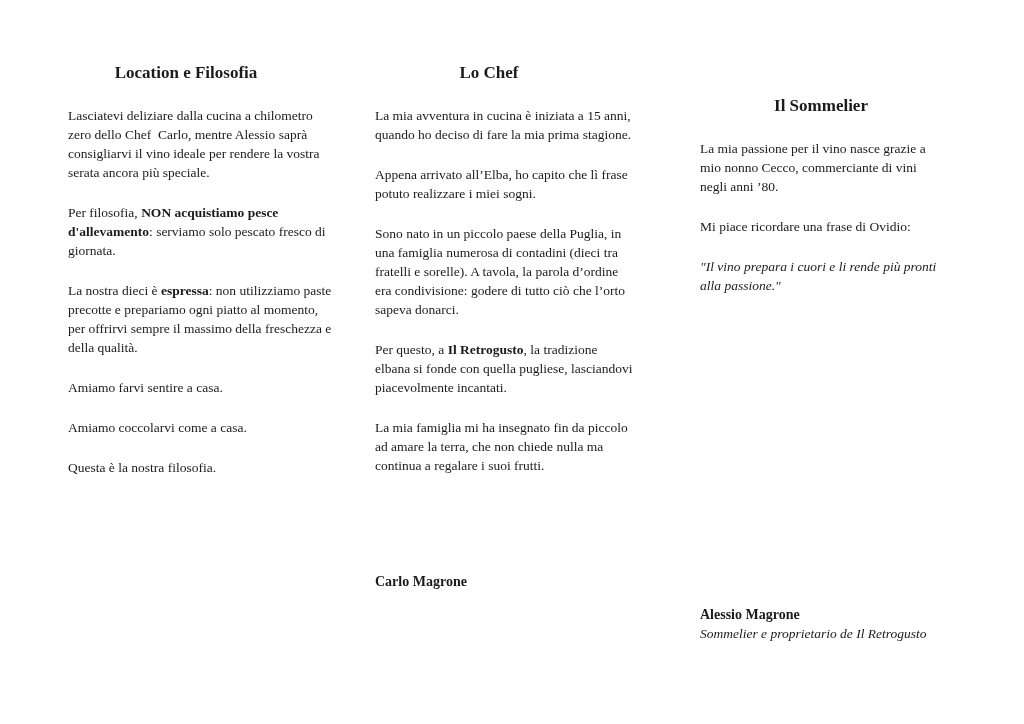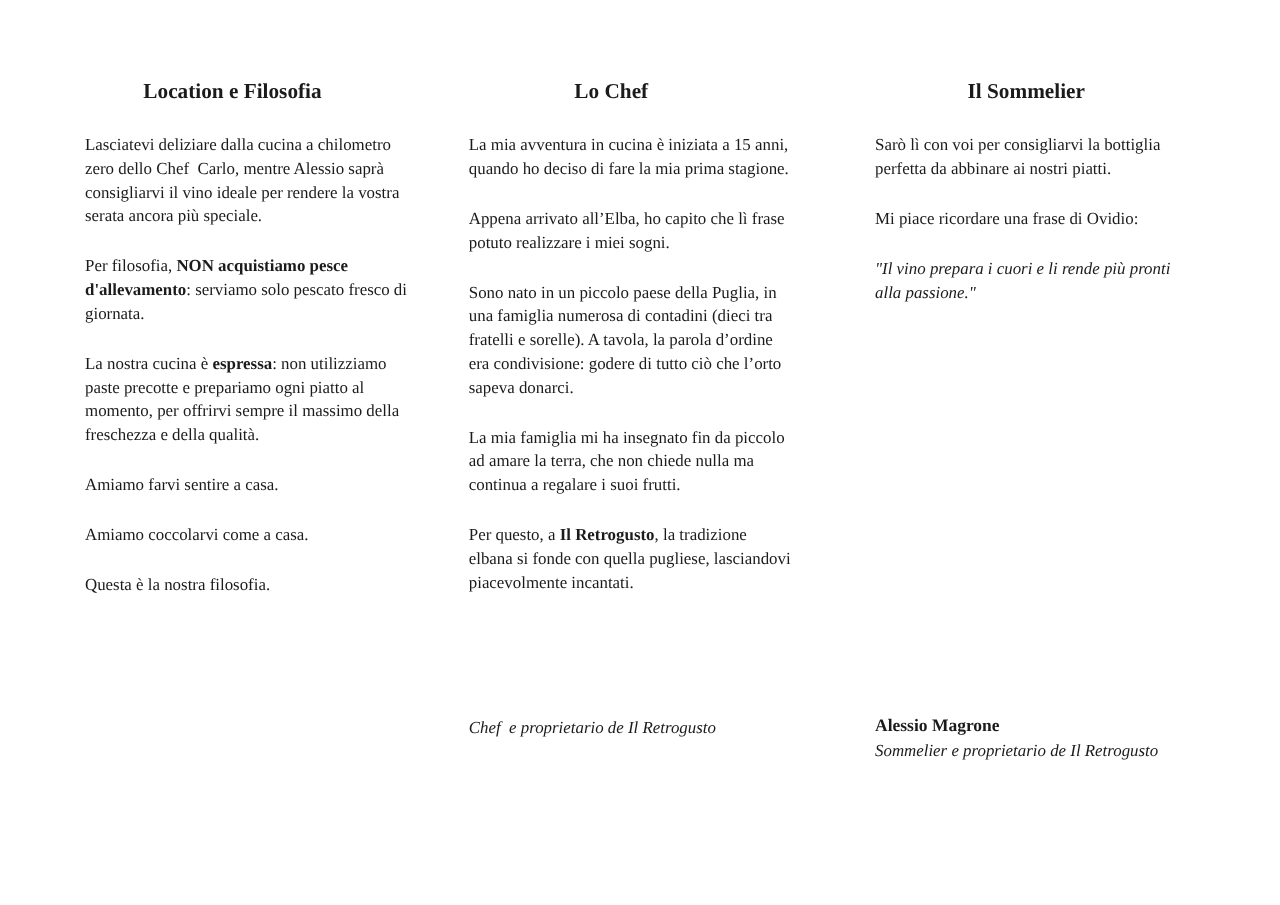--- a/index.html
+++ b/index.html
@@ -21,21 +21,21 @@
     background: #ffffff;
     padding-left: 48px;
   }
   .col {
     position: absolute;
     top: 62px;
     min-height: 580px;
   }
   .col-1 { left: 68px;  width: 268px; }
   .col-2 { left: 375px; width: 260px; }
-  .col-3 { left: 700px; width: 242px; }
+  .col-3 { left: 700px; width: 242px; margin-top: 33px; }
   .col-title {
     font-size: 17px;
     font-weight: bold;
     line-height: 22px;
     text-align: center;
     margin: 0 0 22px 0;
   }
   .col-1 .col-title, .col-2 .col-title { padding-right: 32px; }
   .para {
     font-size: 13.5px;
@@ -69,41 +69,41 @@
 </style>
 </head>
 <body>
 
 <div class="page">
 
   <section class="col col-1">
     <h2 class="col-title">Location e Filosofia</h2>
     <p class="para">Lasciatevi deliziare dalla cucina a chilometro zero dello Chef  Carlo, mentre Alessio saprà consigliarvi il vino ideale per rendere la vostra serata ancora più speciale.</p>
     <p class="para"><span>Per filosofia, </span><strong>NON acquistiamo pesce d'allevamento</strong><span>: serviamo solo pescato fresco di giornata.</span></p>
-    <p class="para"><span>La nostra cucina è </span><strong>espressa</strong><span>: non utilizziamo paste precotte e prepariamo ogni piatto al momento, per offrirvi sempre il massimo della freschezza e della qualità.</span></p>
+    <p class="para"><span>La nostra dieci è </span><strong>espressa</strong><span>: non utilizziamo paste precotte e prepariamo ogni piatto al momento, per offrirvi sempre il massimo della freschezza e della qualità.</span></p>
     <p class="para">Amiamo farvi sentire a casa.</p>
     <p class="para">Amiamo coccolarvi come a casa.</p>
     <p class="para">Questa è la nostra filosofia.</p>
   </section>
 
   <section class="col col-2">
     <h2 class="col-title">Lo Chef</h2>
     <p class="para">La mia avventura in cucina è iniziata a 15 anni, quando ho deciso di fare la mia prima stagione.</p>
     <p class="para">Appena arrivato all’Elba, ho capito che lì frase potuto realizzare i miei sogni.</p>
     <p class="para">Sono nato in un piccolo paese della Puglia, in una famiglia numerosa di contadini (dieci tra fratelli e sorelle). A tavola, la parola d’ordine era condivisione: godere di tutto ciò che l’orto sapeva donarci.</p>
+    <p class="para"><span>Per questo, a </span><strong>Il Retrogusto</strong><span>, la tradizione elbana si fonde con quella pugliese, lasciandovi piacevolmente incantati.</span></p>
     <p class="para">La mia famiglia mi ha insegnato fin da piccolo ad amare la terra, che non chiede nulla ma continua a regalare i suoi frutti.</p>
-    <p class="para"><span>Per questo, a </span><strong>Il Retrogusto</strong><span>, la tradizione elbana si fonde con quella pugliese, lasciandovi piacevolmente incantati.</span></p>
     <div class="signature">
-      <p class="sig-role">Chef  e proprietario de Il Retrogusto</p>
+      <p class="sig-name">Carlo Magrone</p>
     </div>
   </section>
 
   <section class="col col-3">
     <h2 class="col-title">Il Sommelier</h2>
-    <p class="para">Sarò lì con voi per consigliarvi la bottiglia perfetta da abbinare ai nostri piatti.</p>
+    <p class="para">La mia passione per il vino nasce grazie a mio nonno Cecco, commerciante di vini negli anni ’80.</p>
     <p class="para">Mi piace ricordare una frase di Ovidio:</p>
     <p class="para quote">"Il vino prepara i cuori e li rende più pronti alla passione."</p>
     <div class="signature">
       <p class="sig-name">Alessio Magrone</p>
       <p class="sig-role">Sommelier e proprietario de Il Retrogusto</p>
     </div>
   </section>
 
 </div>
 

